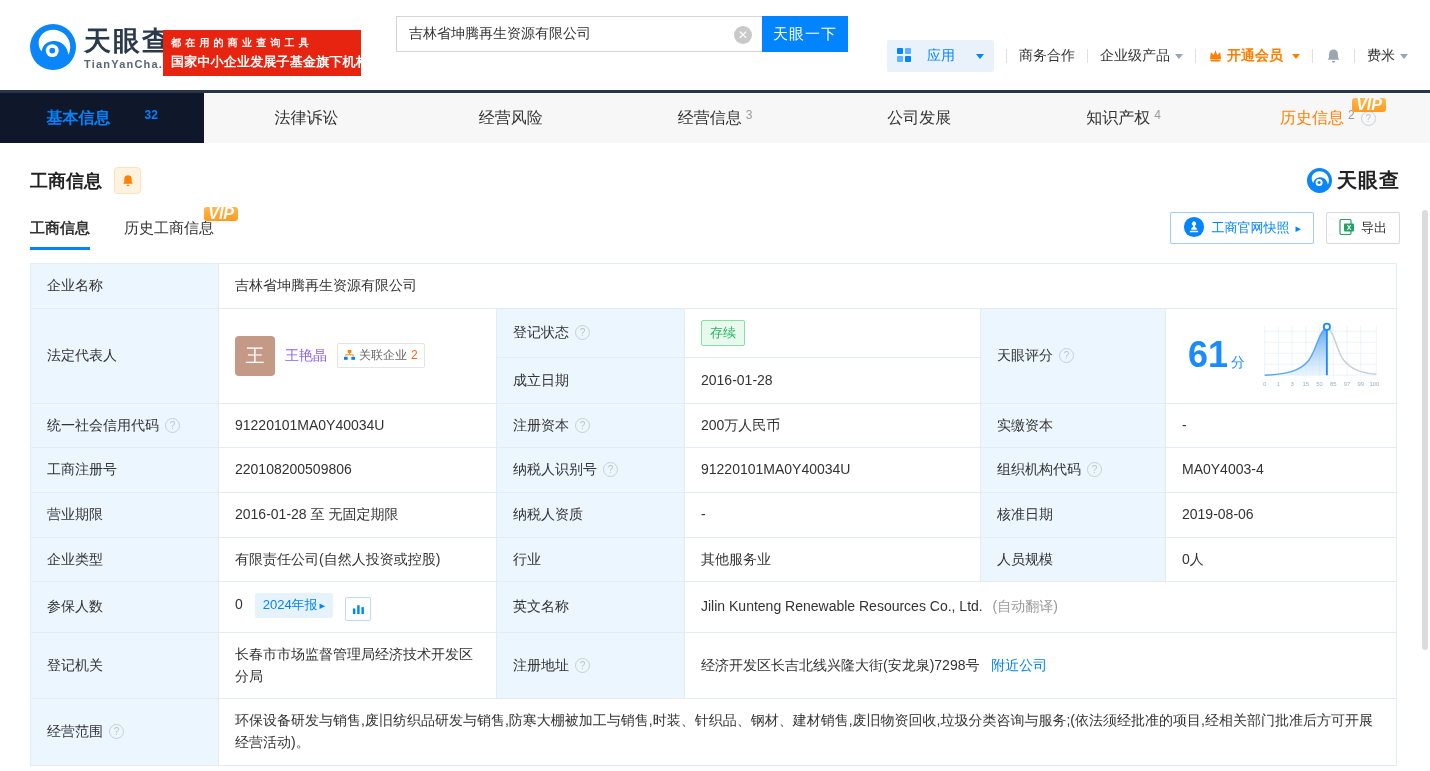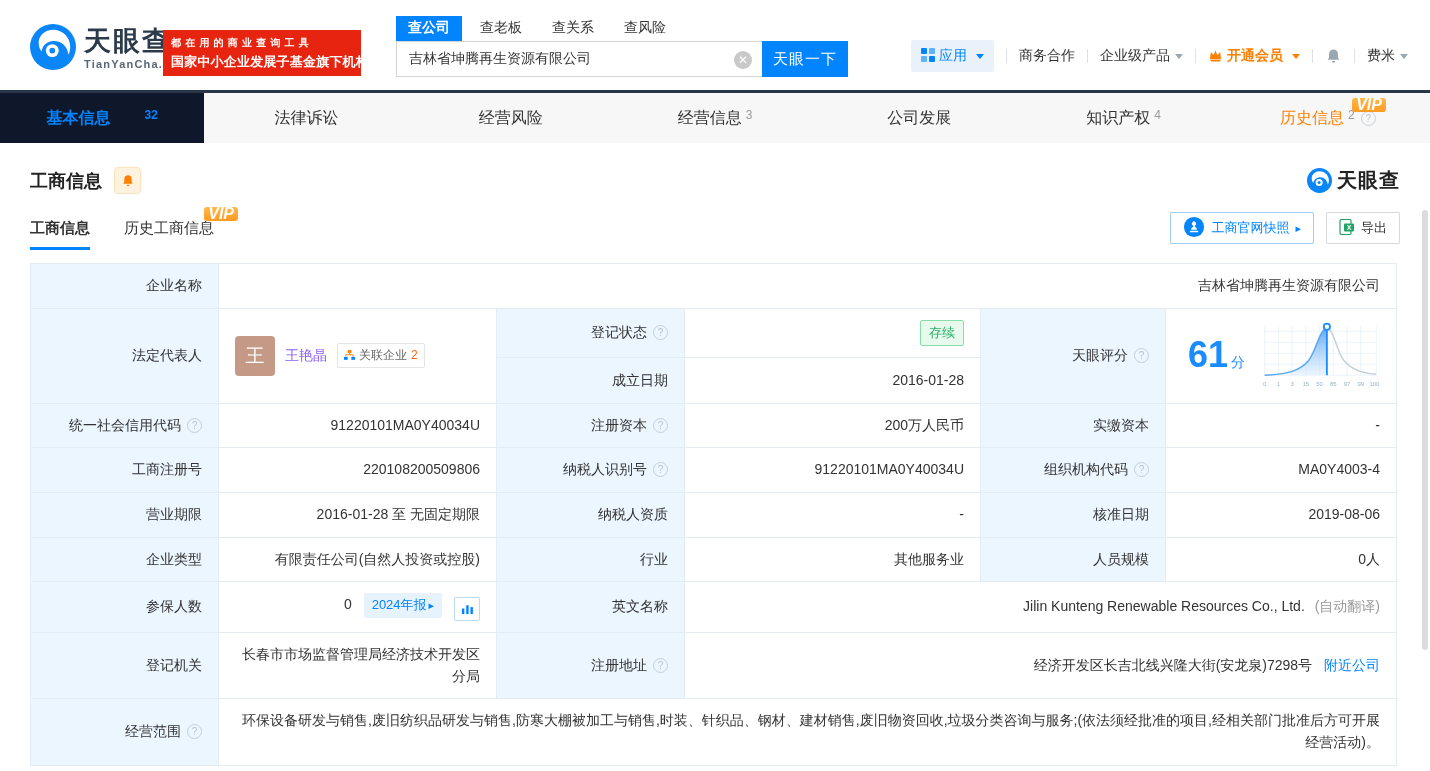--- a/index.html
+++ b/index.html
@@ -24,21 +24,21 @@
   .search-row { display:flex; margin-top:0; }
   .search-input { position:relative; width:366px; height:36px; border:1px solid #d4d4d4; border-right:none;
     display:flex; align-items:center; padding:0 34px 0 12px; font-size:14px; color:#333; background:#fff; }
   .clear-icon { position:absolute; right:10px; top:9px; width:18px; height:18px; border-radius:50%;
     background:#c9c9c9; color:#fff; font-size:12px; line-height:18px; text-align:center; cursor:pointer; }
   .search-btn { width:86px; height:36px; background:#0084ff; color:#fff; font-size:15px; border:none;
     cursor:pointer; letter-spacing:1px; }
 
   .top-nav { position:absolute; right:22px; top:38px; height:36px; display:flex; align-items:center; font-size:14px; }
   .nav-sep { width:1px; height:14px; background:#e0e0e0; margin:0 12px; }
-  .apps-chip { display:flex; align-items:center; gap:4px; background:#e9f2fb; color:#0084ff;
+  .apps-chip { display:flex; align-items:center; gap:16px; background:#e9f2fb; color:#0084ff;
     padding:7px 10px; border-radius:2px; cursor:pointer; }
   .caret { width:0; height:0; border-left:4px solid transparent; border-right:4px solid transparent;
     border-top:5px solid #9aa6b2; margin-left:5px; display:inline-block; }
   .caret.blue { border-top-color:#0084ff; }
   .caret.orange { border-top-color:#ff8000; }
   .nav-item { color:#333; cursor:pointer; display:flex; align-items:center; white-space:nowrap; }
   .nav-item.vip { color:#ff8000; font-weight:bold; gap:4px; }
 
   
   .tabbar { height:53px; background:#f7f7f7; border-top:3px solid #29364a; display:flex; }
@@ -69,21 +69,21 @@
   .subtab .vip-badge { position:absolute; top:-12px; right:-24px; }
   .subtab-actions { margin-left:auto; display:flex; gap:12px; padding-bottom:6px; }
   .btn { height:32px; display:flex; align-items:center; gap:6px; padding:0 12px; background:#fff;
     border-radius:2px; font-size:13px; cursor:pointer; }
   .btn.snapshot { border:1px solid #9fcdf8; color:#0084ff; }
   .btn.export { border:1px solid #d9d9d9; color:#333; }
   .arrow-r { font-size:11px; }
 
   
   .info-table { border-collapse:collapse; margin:13px 30px 0; width:1366px; table-layout:fixed; }
-  .info-table td { border:1px solid #e3ecf3; font-size:14px; vertical-align:middle; padding:11px 16px; line-height:1.55;text-align:right; }
+  .info-table td { border:1px solid #e3ecf3; font-size:14px; vertical-align:middle; padding:11px 16px; line-height:1.55; }
   td.lbl { background:#ebf6fe; color:#333; }
   td.val { background:#fff; color:#333; }
   .status-badge { display:inline-block; background:#e8f9ee; border:1px solid #86dfa8; color:#2bb566;
     font-size:13px; padding:2px 8px; border-radius:2px; }
   .rep-cell { display:flex; align-items:center; gap:10px; }
   .avatar { width:40px; height:40px; background:#c49a87; border-radius:4px; color:#fff; font-size:19px;
     display:flex; align-items:center; justify-content:center; }
   .rep-name { color:#8b5cf6; cursor:pointer; }
   .related-badge { display:inline-flex; align-items:center; gap:4px; border:1px solid #e4e4e4; border-radius:2px;
     padding:2px 6px; font-size:12px; color:#666; cursor:pointer; }
@@ -118,26 +118,20 @@
       <span class="logo-en">TianYanCha.com</span>
     </span>
   </div>
 
   <div class="banner">
     <span class="banner-l1">都在用的商业查询工具</span>
     <span class="banner-l2">国家中小企业发展子基金旗下机构</span>
   </div>
 
   <div class="search-area">
-    <div class="search-tabs">
-      <span class="search-tab active">查公司</span>
-      <span class="search-tab">查老板</span>
-      <span class="search-tab">查关系</span>
-      <span class="search-tab">查风险</span>
-    </div>
     <div class="search-row">
       <div class="search-input">
         <span>吉林省坤腾再生资源有限公司</span>
         <span class="clear-icon">✕</span>
       </div>
       <button class="search-btn">天眼一下</button>
     </div>
   </div>
 
   <div class="top-nav">

